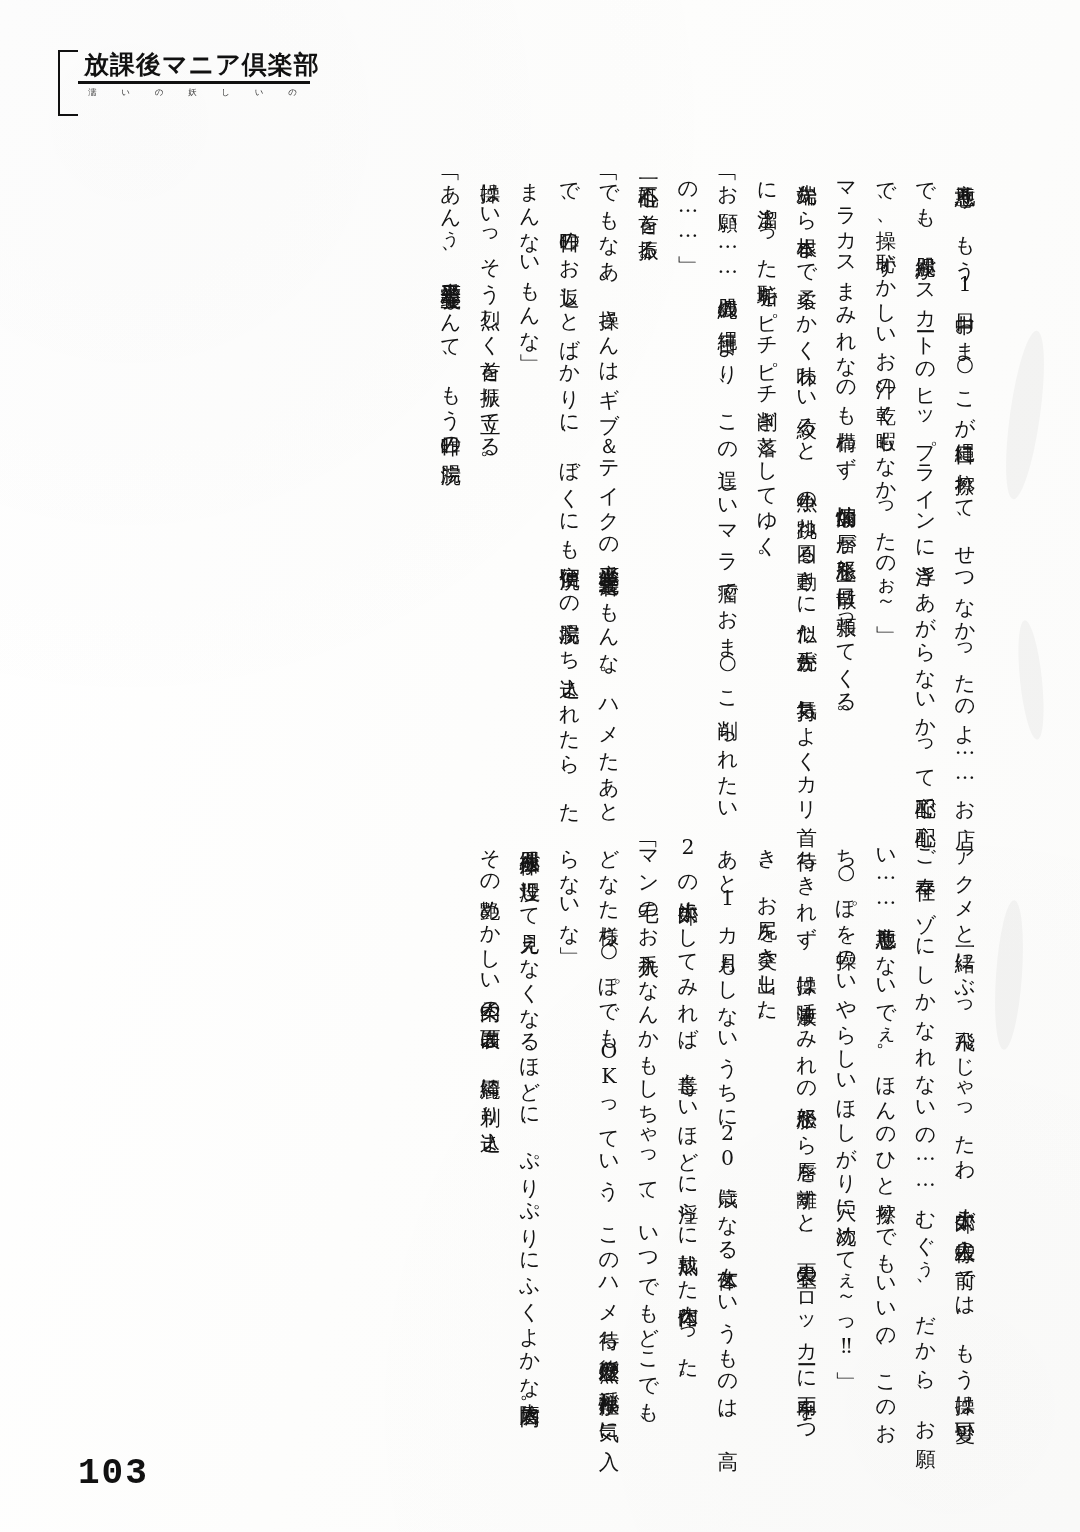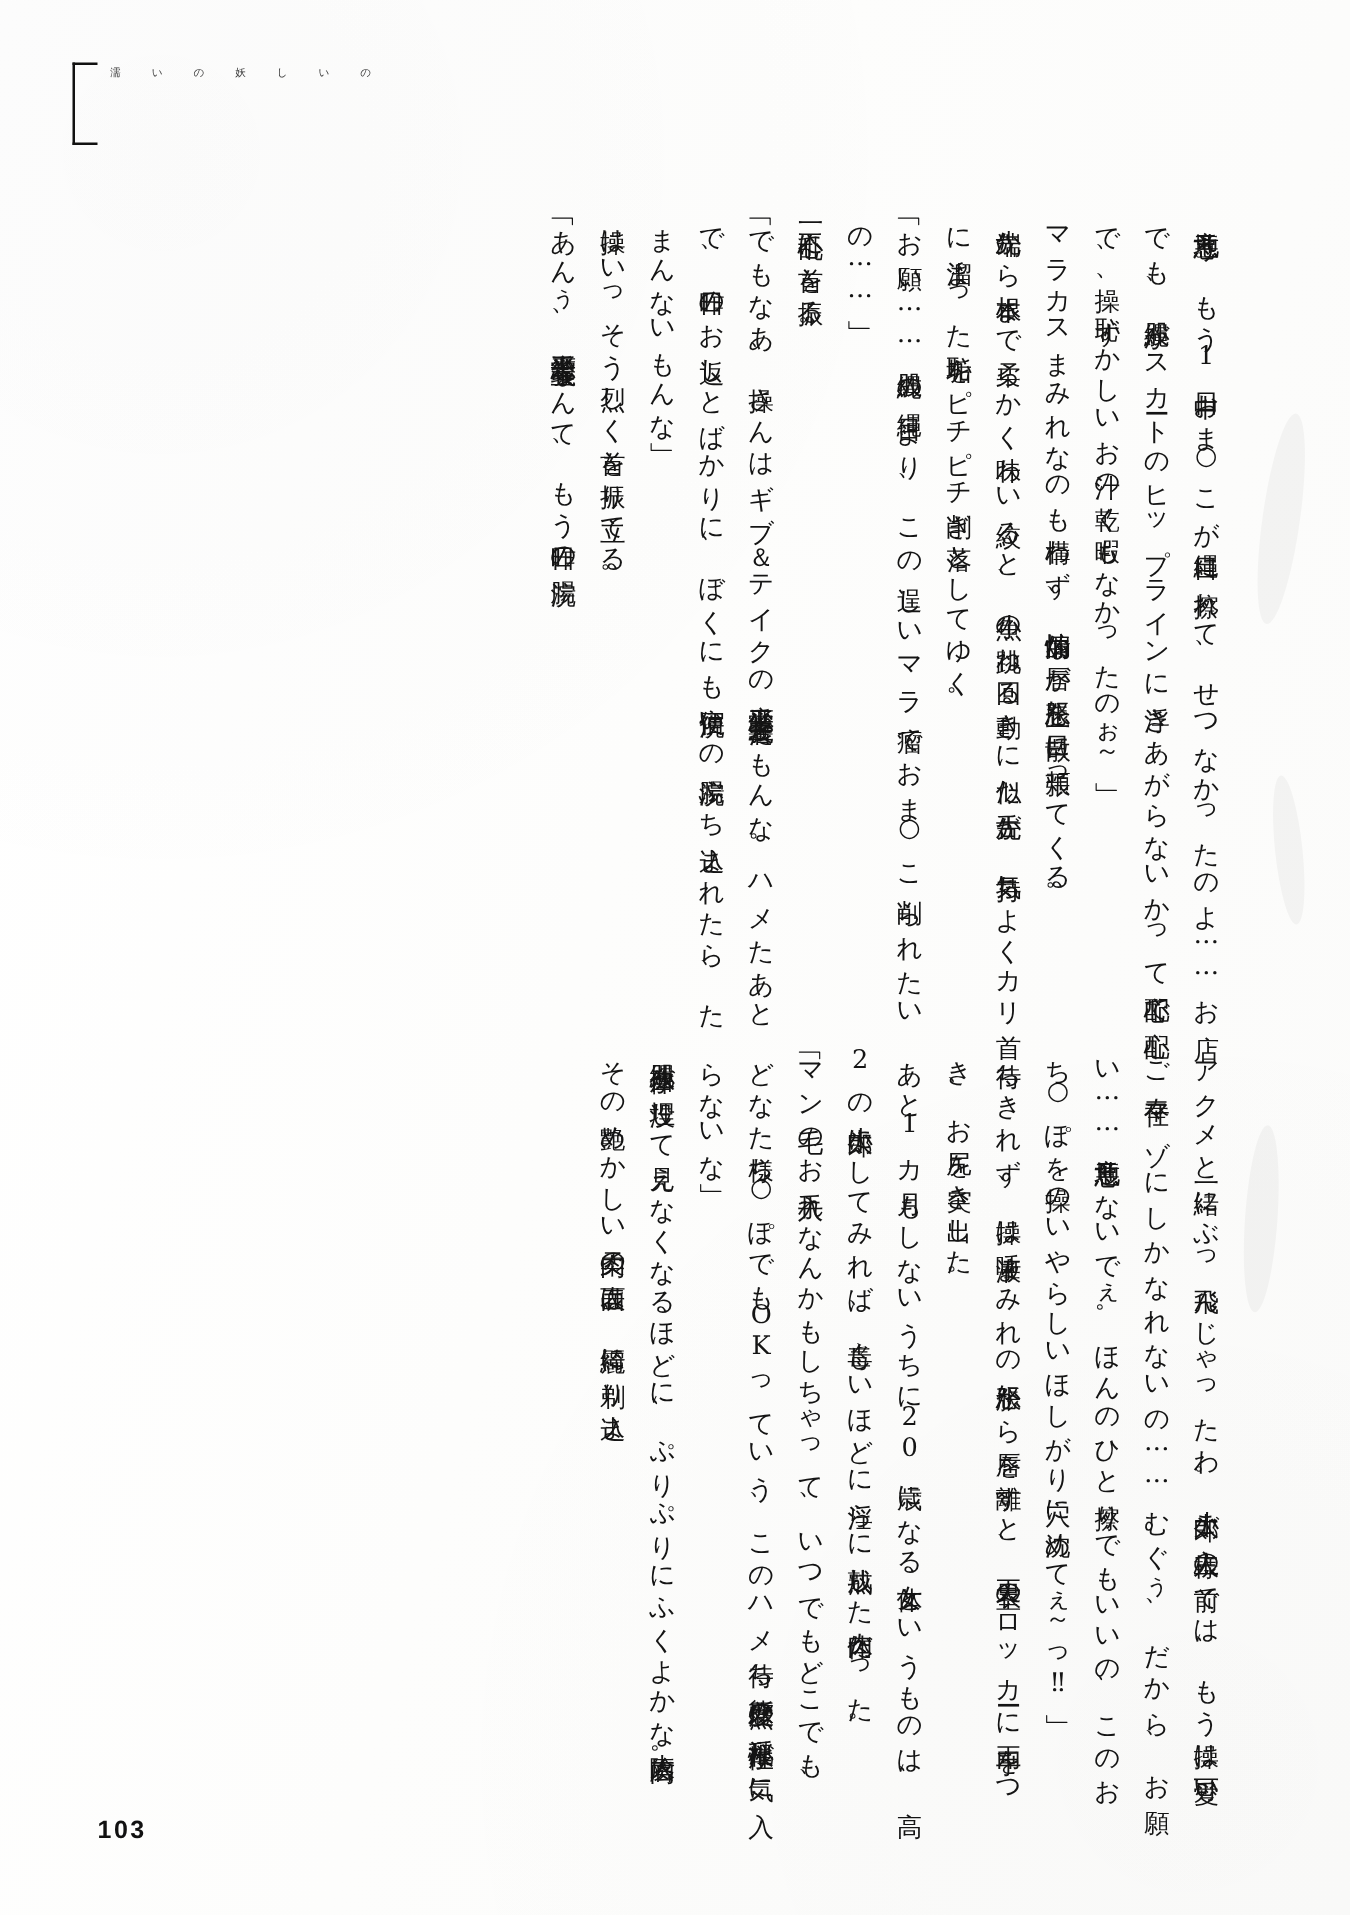--- a/index.html
+++ b/index.html
@@ -94,24 +94,24 @@
   .para {
     display: block;
     margin: 0;
     padding: 0;
   }
 
   
   .page-number {
     position: absolute;
     left: 78px;
-    bottom: 56px;
-    font-family: Liberation Sans, sans-serif;
+    bottom: 38px;
+    font-family: Liberation Mono, monospace;
     font-weight: bold;
-    font-size: 20px;
+    font-size: 36px;
     letter-spacing: 2px;
     color: #111;
   }
 
   
   .streak {
     position: absolute;
     background: rgba(0,0,0,0.035);
     border-radius: 50%;
     pointer-events: none;
@@ -122,20 +122,21 @@
 
 <div class="paper-tint"></div>
 
 <div class="streak" style="left:1010px; top:330px; width:30px; height:170px; transform:rotate(8deg);"></div>
 <div class="streak" style="left:1020px; top:620px; width:22px; height:120px; transform:rotate(-6deg);"></div>
 <div class="streak" style="left:996px; top:900px; width:26px; height:150px; transform:rotate(4deg);"></div>
 
 <div class="logo-bracket-left"></div>
 
 <div class="header-logo">
+  <div class="logo-title">放課後マニア倶楽部</div>
   <div class="logo-sub">濡 い の 妖 し い の</div>
 </div>
 
 <div class="text-block" id="block-upper">
     <span class="para">意地悪う。もう1日中おま○こが縄目に擦れて、せつなかったのよ……お店でも、股縄がスカートのヒップラインに浮きあがらないかって心配で心配で、操、恥ずかしいお汁の乾く暇もなかったのぉ～」</span>
     <span class="para">マラカスまみれなのも構わず、煽情的な唇が怒脹を一目散に頬張ってくる。</span>
     <span class="para">先端から根本まで柔らかく味わい絞ると、小魚の跳ね回る動きに似た舌先が、気持ちよくカリ首に溜まった恥垢をピチピチ削ぎ落としてゆく。</span>
     <span class="para">「お願い……股縄の縄目より、この逞しいマラ瘤でおま○こ削られたいの……」</span>
     <span class="para">一心不乱に首を振る。</span>
     <span class="para">「でもなあ、操さんはギブ＆テイクの恋愛平等主義者だもんな。ハメたあとで、昨日のお返しとばかりに、ぼくにも宿便洗いの浣腸ぶち込まれたら、たまんないもんな」</span>

